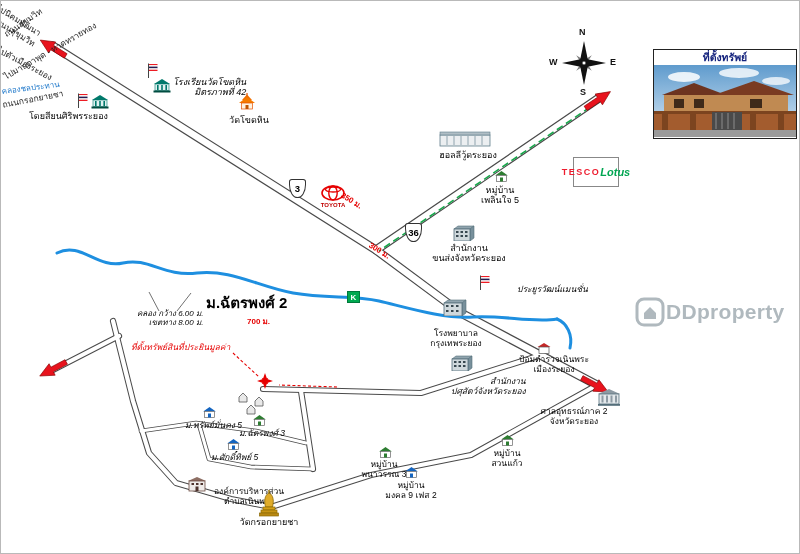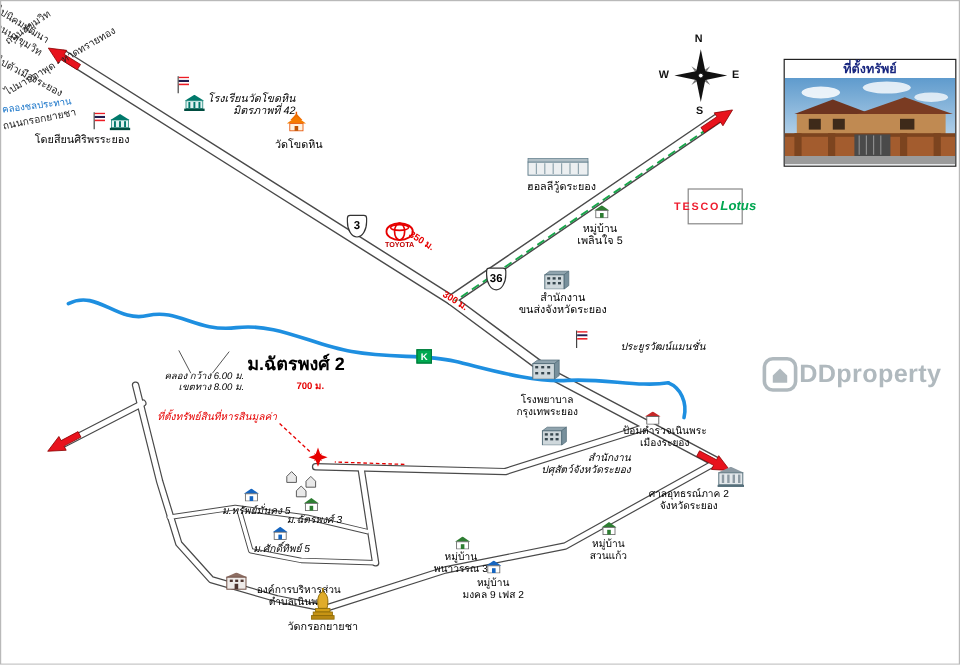--- a/index.html
+++ b/index.html
@@ -298,21 +298,21 @@
   <div class="lbl" style="left:412px;top:328px;width:86px;font-size:8.5px;">โรงพยาบาล
 กรุงเทพระยอง</div>
 
   <div class="bigproj" style="left:205px;top:290px;">ม.ฉัตรพงศ์ 2</div>
   <div class="dist" style="left:246px;top:314px;">700 ม.</div>
   <div class="dist" style="left:344px;top:188px;transform:rotate(32deg);">350 ม.</div>
   <div class="dist" style="left:372px;top:238px;transform:rotate(32deg);">300 ม.</div>
 
   <div class="lbl tl" style="left:136px;top:308px;font-size:8px;">คลอง กว้าง 6.00 ม.
 เขตทาง 8.00 ม.</div>
-  <div class="lbl tl nw red" style="left:130px;top:342px;font-size:8.5px;">ที่ตั้งทรัพย์สินที่หารสินมูลค่า</div>
+  <div class="lbl tl nw red" style="left:130px;top:342px;font-size:8.5px;">ที่ตั้งทรัพย์สินที่ประยินมูลค่า</div>
 
   <div class="icon" style="left:450px;top:354px;">
     <svg width="22" height="16" viewBox="0 0 22 16">
         <polygon points="1,4 5,1 21,1 17,4" fill="#90a4ae" stroke="#546e7a" stroke-width="0.6"></polygon>
         <polygon points="17,4 21,1 21,13 17,16" fill="#78909c" stroke="#546e7a" stroke-width="0.6"></polygon>
         <rect x="1" y="4" width="16" height="12" fill="#cfd8dc" stroke="#546e7a" stroke-width="0.8"></rect>
         <rect x="3" y="6" width="2.5" height="2" fill="#37474f"></rect>
         <rect x="7.5" y="6" width="2.5" height="2" fill="#37474f"></rect>
         <rect x="12" y="6" width="2.5" height="2" fill="#37474f"></rect>
         <rect x="3" y="10" width="2.5" height="2" fill="#37474f"></rect>

